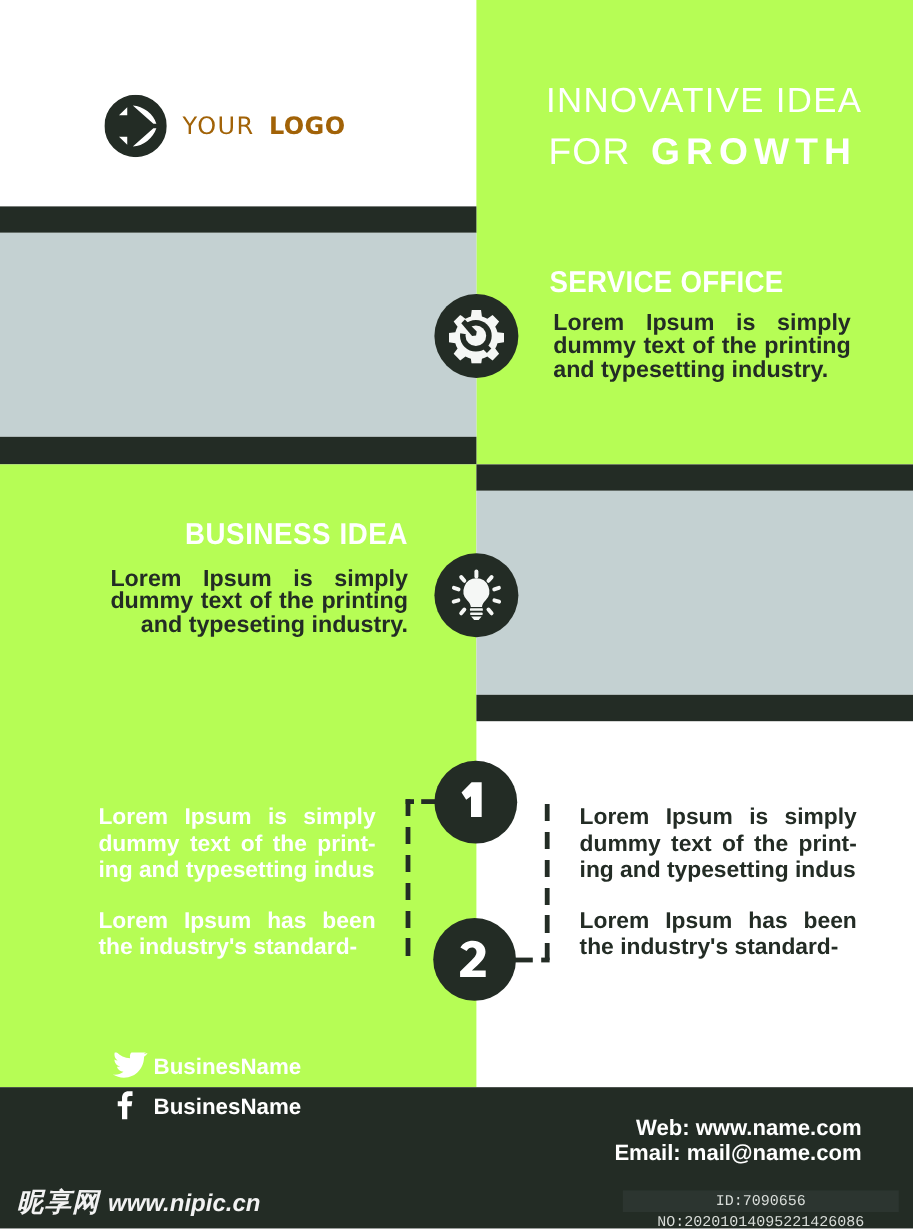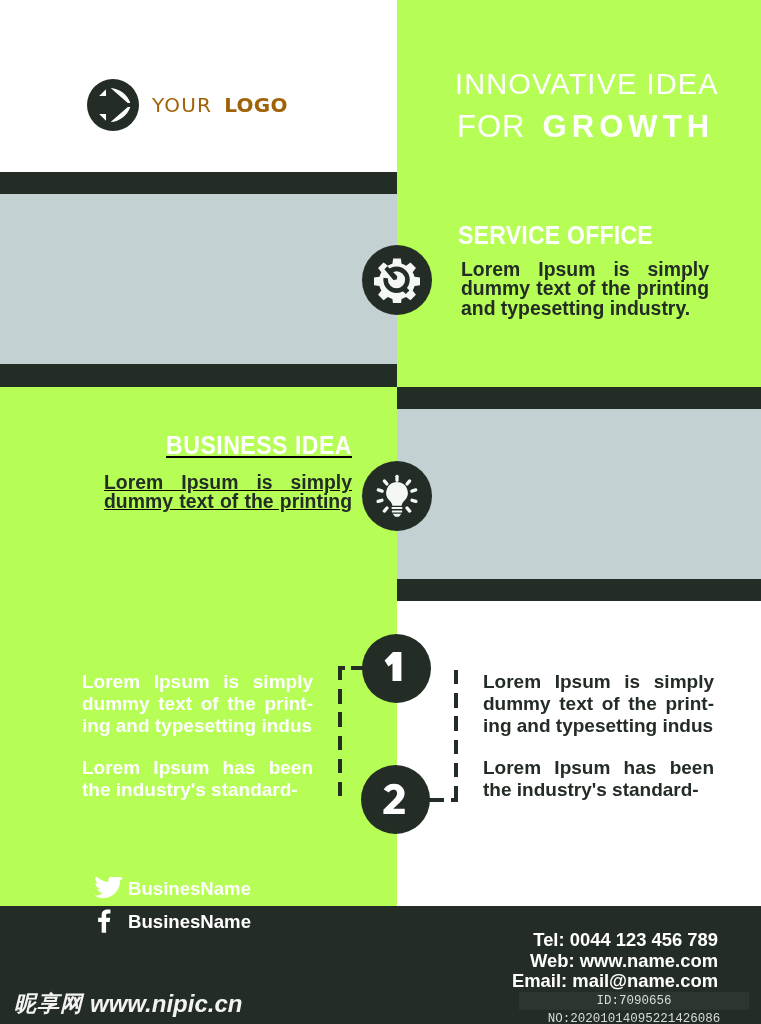--- a/index.html
+++ b/index.html
@@ -55,21 +55,21 @@
              font-size:25px;letter-spacing:0.25px;height:18px;
              transform:scaleX(0.922);}
   .sec-body{font-weight:700;color:#232c25;font-size:19.4px;line-height:19.4px;
             font-family:"Liberation Sans","DejaVu Sans",sans-serif;}
 
   #service-block{left:458px;top:223px;width:251px;}
   .sec-title{transform-origin:left center;}
   #service-body{margin-top:19px;text-align:justify;margin-left:3px;width:248px;}
   #service-body::after{content:"";display:inline-block;width:100%;}
 
-  #business-block{left:104px;top:433px;width:248px;text-align:right;text-decoration:underline;}
+  #business-block{left:92px;top:433px;width:248px;text-align:right;}
   #business-title{transform-origin:right center;letter-spacing:0.55px;}
   #business-body{margin-top:22px;}
 
   
   .num-circle{position:absolute;width:69px;height:69px;border-radius:50%;
               background:#232c25;z-index:3;}
   .numglyph{position:absolute;left:0;top:0;}
   .numtext{position:absolute;left:0;top:0;width:0;height:0;overflow:hidden;
            opacity:0;font-size:1px;}
   #num-1{left:362px;top:634px;}
@@ -105,21 +105,21 @@
                 font-family:"Liberation Sans","DejaVu Sans",sans-serif;line-height:1;}
 
   #contact{position:absolute;left:460px;width:258px;top:930px;text-align:right;color:#ffffff;
            font-weight:700;font-size:18.4px;line-height:20.5px;
            font-family:"Liberation Sans","DejaVu Sans",sans-serif;}
 
   #watermark{position:absolute;left:14px;top:992px;display:flex;align-items:center;}
   #wm-cn{font-weight:700;font-size:22px;font-style:italic;color:#f2f2f2;
          font-family:"DejaVu Sans","Liberation Sans",sans-serif;line-height:1;
          letter-spacing:1px;}
-  #wm-url{margin-left:7px;font-weight:700;font-size:24px;font-style:italic;
+  #wm-url{margin-left:7px;font-weight:700;font-size:20px;font-style:italic;
           color:#f2f2f2;font-family:"Liberation Sans","DejaVu Sans",sans-serif;
           line-height:1;}
 
   #idtag{position:absolute;left:519px;top:992px;width:230px;height:18px;
          background:#2c3530;color:#d8dcd8;font-size:12.5px;line-height:18px;
          text-align:center;font-family:Liberation Mono, monospace;}
 </style>
 </head>
 <body>
 
@@ -169,20 +169,21 @@
       </defs>
       <rect x="0" y="0" width="100" height="100" fill="#f5f7f5" mask="url(#gearmask)"></rect>
     </svg>
   </div>
 
   <div class="abs" id="business-block">
     <div class="sec-title" id="business-title">BUSINESS IDEA</div>
     <div class="sec-body" id="business-body">
       <div class="jline">Lorem Ipsum is simply</div>
       <div class="jline">dummy text of the printing</div>
+      <div class="jline lastr">and typeseting industry.</div>
     </div>
   </div>
   <div class="icon-circle" id="icon-business">
     <svg width="46" height="46" viewBox="0 0 100 100">
       <g fill="#f5f7f5">
         <path d="M50 19.5 a23.5 23.5 0 0 0-16.4 40.3 c3.7 3.6 5.8 7.3 6.3 11.4 h20.2 c0.5-4.1 2.6-7.8 6.3-11.4 A23.5 23.5 0 0 0 50 19.5 Z"></path>
         <rect x="38.3" y="73.7" width="23.4" height="4.6" rx="1.2"></rect>
         <rect x="38.8" y="81.4" width="22.4" height="4.6" rx="1.2"></rect>
         <path d="M40.5 88.8 h19 l-5.4 6.2 h-8.2 Z"></path>
         <g>
@@ -252,21 +253,20 @@
       <span class="social-ico">
         <svg width="26" height="26" viewBox="0 0 512 512">
             <path fill="#ffffff" d="M330 8h-70c-66 0-109 44-109 112v51h-70v84h70v212h87V255h70l11-84h-81v-43c0-24 7-41 42-41h44V8z"></path>
           </svg>
       </span>
       <span class="social-label">BusinesName</span>
     </div>
   </div>
 
   <div id="contact">
-    <div>Tel: 0044 123 456 789</div>
     <div>Web: www.name.com</div>
     <div>Email: mail@name.com</div>
   </div>
 
   <div id="watermark">
     <span id="wm-cn">昵享网</span>
     <span id="wm-url">www.nipic.cn</span>
   </div>
 
   <div id="idtag">ID:7090656 NO:20201014095221426086</div>

